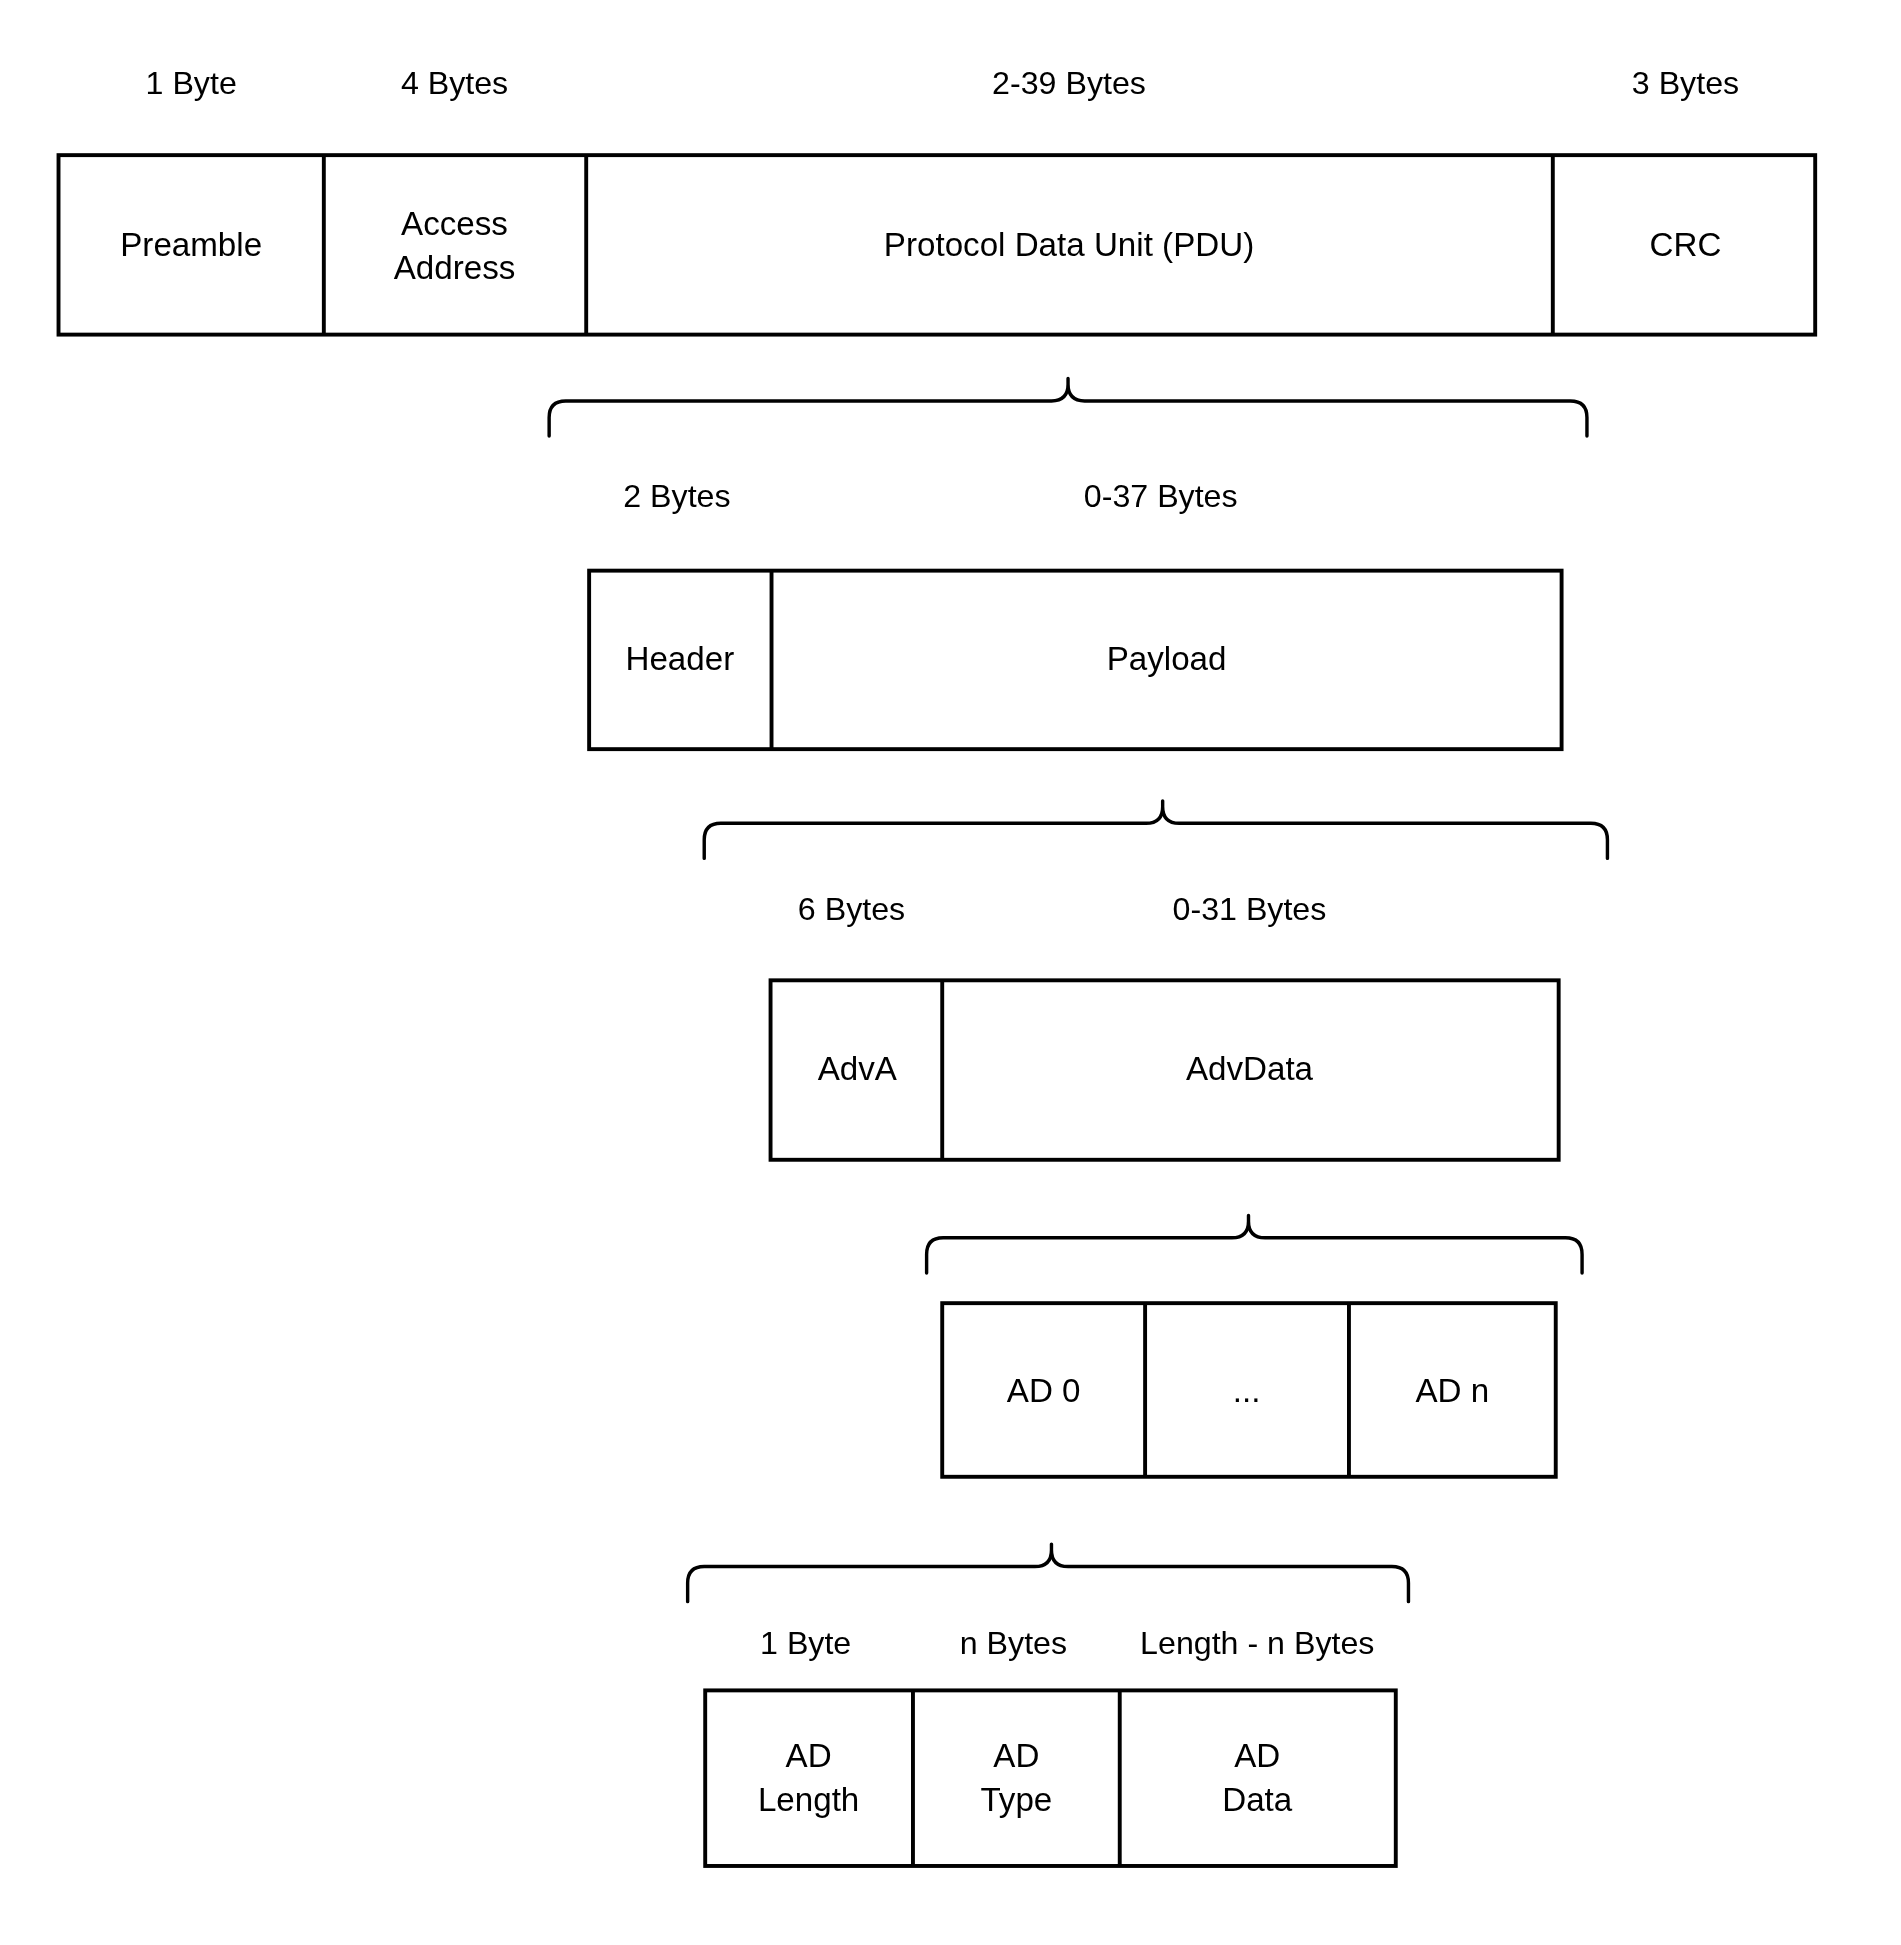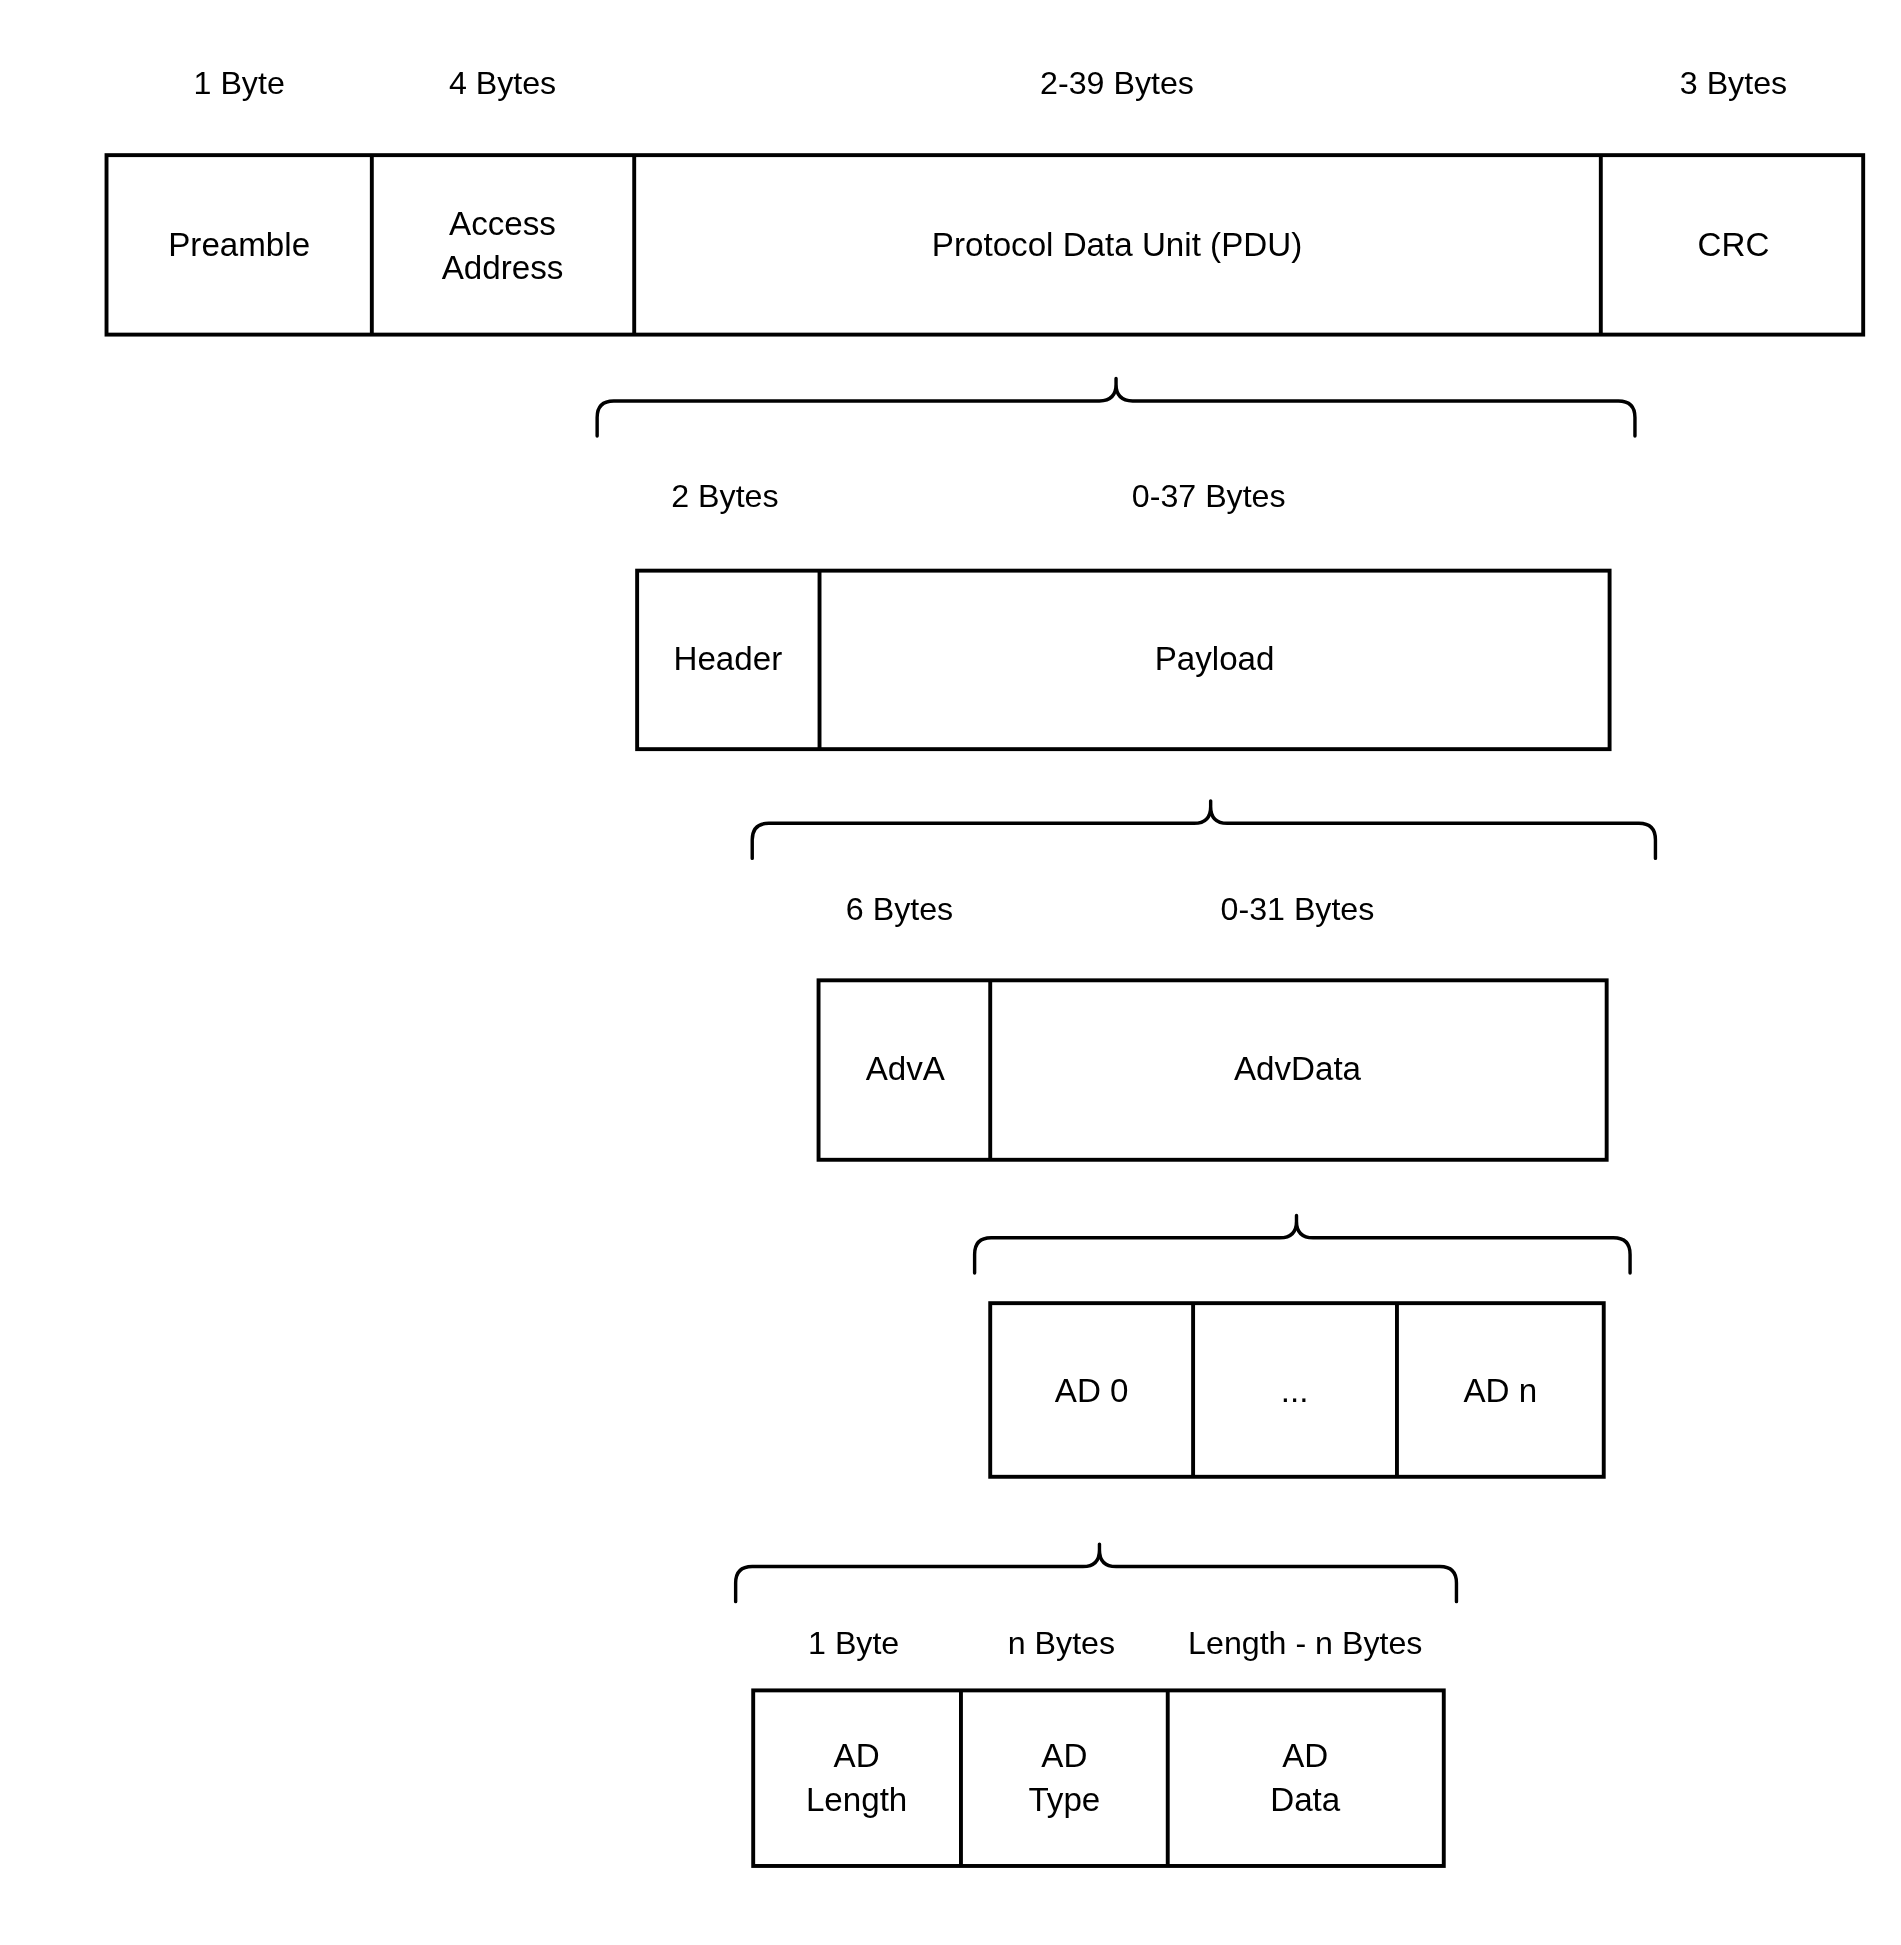--- a/index.html
+++ b/index.html
@@ -11,21 +11,20 @@
   body {
     width: 1902px;
     height: 1946px;
     font-family: "Liberation Sans", sans-serif;
     overflow: hidden;
   }
   #diagram-root {
     position: relative;
     width: 1586px;
     height: 1946px;
-    padding-left: 48px;
   }
   svg#packet-diagram {
     display: block;
     width: 1902px;
     height: 1946px;
   }
   .cell-rect {
     fill: #ffffff;
     stroke: #000000;
     stroke-width: 4;

